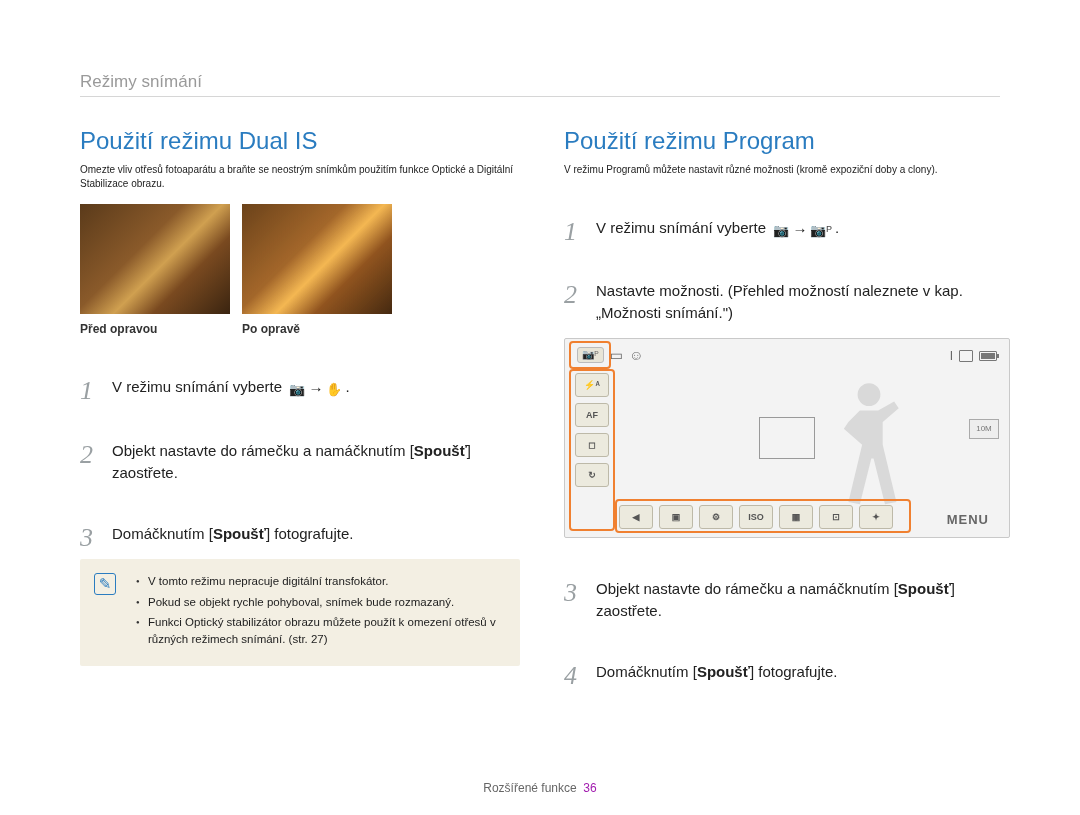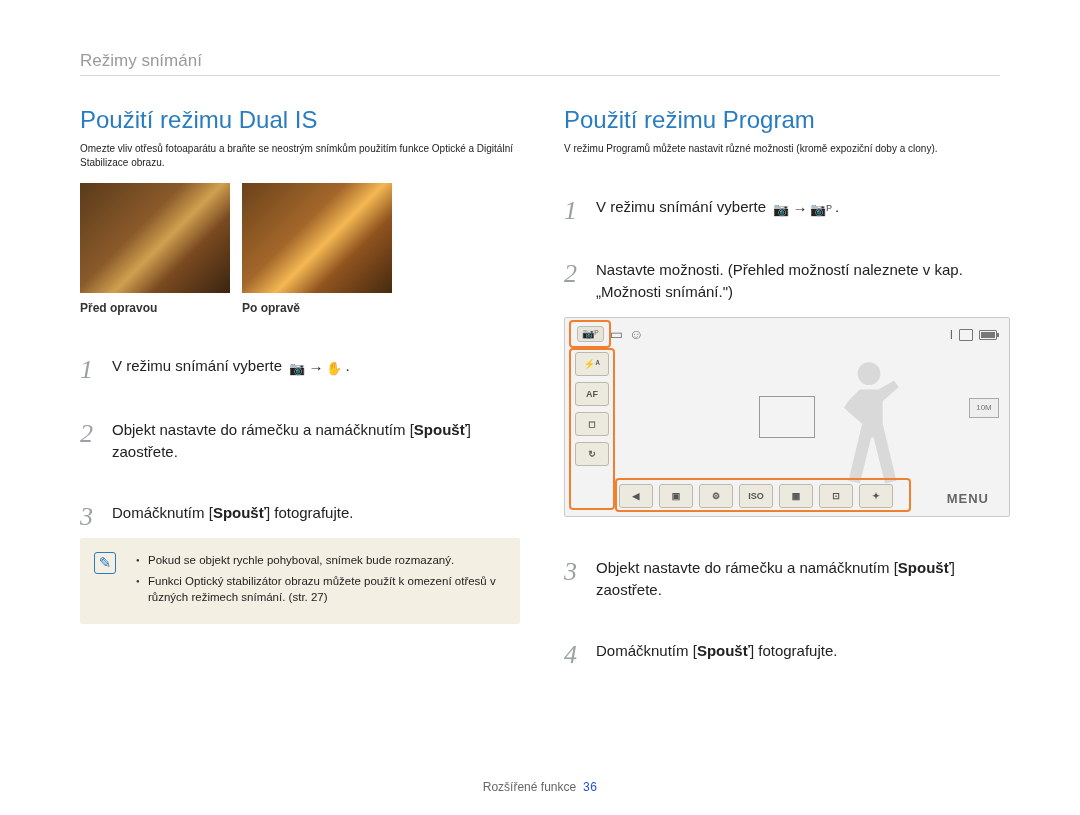--- a/index.html
+++ b/index.html
@@ -1,17 +1,17 @@
 <!DOCTYPE html>
 <html><head>
 <meta charset="utf-8">
 <style>
   * { box-sizing: border-box; margin: 0; padding: 0; }
   html, body { width: 1080px; height: 815px; background: #fff; font-family: Arial, Helvetica, sans-serif; color: #222; }
-  .page { width: 1080px; height: 815px; padding: 51px 70px 0 80px; position: relative; }
+  .page { width: 1080px; height: 815px; padding: 72px 70px 0 80px; position: relative; }
   .breadcrumb { font-size: 17px; color: #9a9a9a; border-bottom: 1px solid #d6d6d6; padding-bottom: 4px; margin-bottom: 22px; width: 920px; }
   .columns { display: flex; gap: 44px; }
   .col { width: 440px; }
   h2 { font-size: 24px; font-weight: 400; color: #2a7cc0; margin-bottom: 8px; margin-top: 8px; }
   p.lead { font-size: 10px; line-height: 1.35; margin-bottom: 14px; }
   .photos { display: flex; gap: 12px; margin-bottom: 8px; }
   .photo { width: 150px; height: 110px; background: linear-gradient(135deg,#5a3a1a,#8a5a2a 40%,#d0a050 55%,#7a4a20 70%,#3a2410); position: relative; overflow: hidden; }
   .photo.b { filter: brightness(1.15) saturate(1.1); }
   .captions { display: flex; gap: 12px; margin-bottom: 20px; font-size: 12px; color: #333; font-weight: bold; }
   .captions span:first-child { width: 150px; }
@@ -29,21 +29,21 @@
   .lcd .toprow { position: absolute; top: 8px; left: 12px; display: flex; gap: 6px; font-size: 14px; color: #666; }
   .lcd .batt { position: absolute; top: 10px; right: 12px; font-size: 12px; color: #666; display: flex; gap: 6px; align-items: center; }
   .lcd .leftcol { position: absolute; left: 10px; top: 34px; display: flex; flex-direction: column; gap: 6px; }
   .lcd .leftcol .btn, .lcd .bottom .ib { width: 34px; height: 24px; background: #eceade; border: 1px solid #bdb9a8; border-radius: 3px; font-size: 9px; color: #555; display: flex; align-items: center; justify-content: center; font-weight: 700; }
   .lcd .bottom { position: absolute; bottom: 8px; left: 54px; display: flex; gap: 6px; }
   .lcd .menu { position: absolute; bottom: 10px; right: 20px; font-size: 13px; font-weight: 700; letter-spacing: 1px; color: #666; }
   .lcd .sizeicon { position: absolute; right: 10px; top: 80px; width: 30px; height: 20px; border: 1px solid #aaa; background: #eee; border-radius: 0; font-size: 8px; display: flex; align-items: center; justify-content: center; color: #777; }
   .lcd .focus { position: absolute; left: 50%; top: 50%; width: 56px; height: 42px; margin-left: -28px; margin-top: -21px; border: 1px solid #999; }
   .lcd .person { position: absolute; left: 55%; top: 18%; width: 120px; height: 160px; pointer-events: none; }
   .footer { position: absolute; bottom: 20px; width: 1080px; left: 0; text-align: center; font-size: 12px; color: #666; }
-  .footer .pg { color: #1d4ed8; font-family: Liberation Mono, monospace; }
+  .footer .pg { color: #a21caf; }
   .inline-icon { display: inline-block; vertical-align: -2px; margin: 0 3px; font-size: 13px; color: #444; }
 </style>
 </head>
 <body>
 
 <div class="page">
   <div class="breadcrumb">Režimy snímání</div>
   <div class="columns">
 
     <div class="col">
@@ -64,20 +64,21 @@
         <li>
           <span>Objekt nastavte do rámečku a namáčknutím [</span><span class="bold">Spoušť</span><span>] zaostřete.</span>
         </li>
         <li>
           <span>Domáčknutím [</span><span class="bold">Spoušť</span><span>] fotografujte.</span>
         </li>
       </ol>
       <div class="noteblock">
         <div class="noteicon">✎</div>
         <ul>
+          <li>V tomto režimu nepracuje digitální transfokátor.</li>
           <li>Pokud se objekt rychle pohyboval, snímek bude rozmazaný.</li>
           <li>Funkci Optický stabilizátor obrazu můžete použít k omezení otřesů v různých režimech snímání. (str. 27)</li>
         </ul>
       </div>
     </div>
 
     <div class="col">
       <h2>Použití režimu Program</h2>
       <p class="lead">V režimu Programů můžete nastavit různé možnosti (kromě expoziční doby a clony).</p>
       <ol class="steps">

